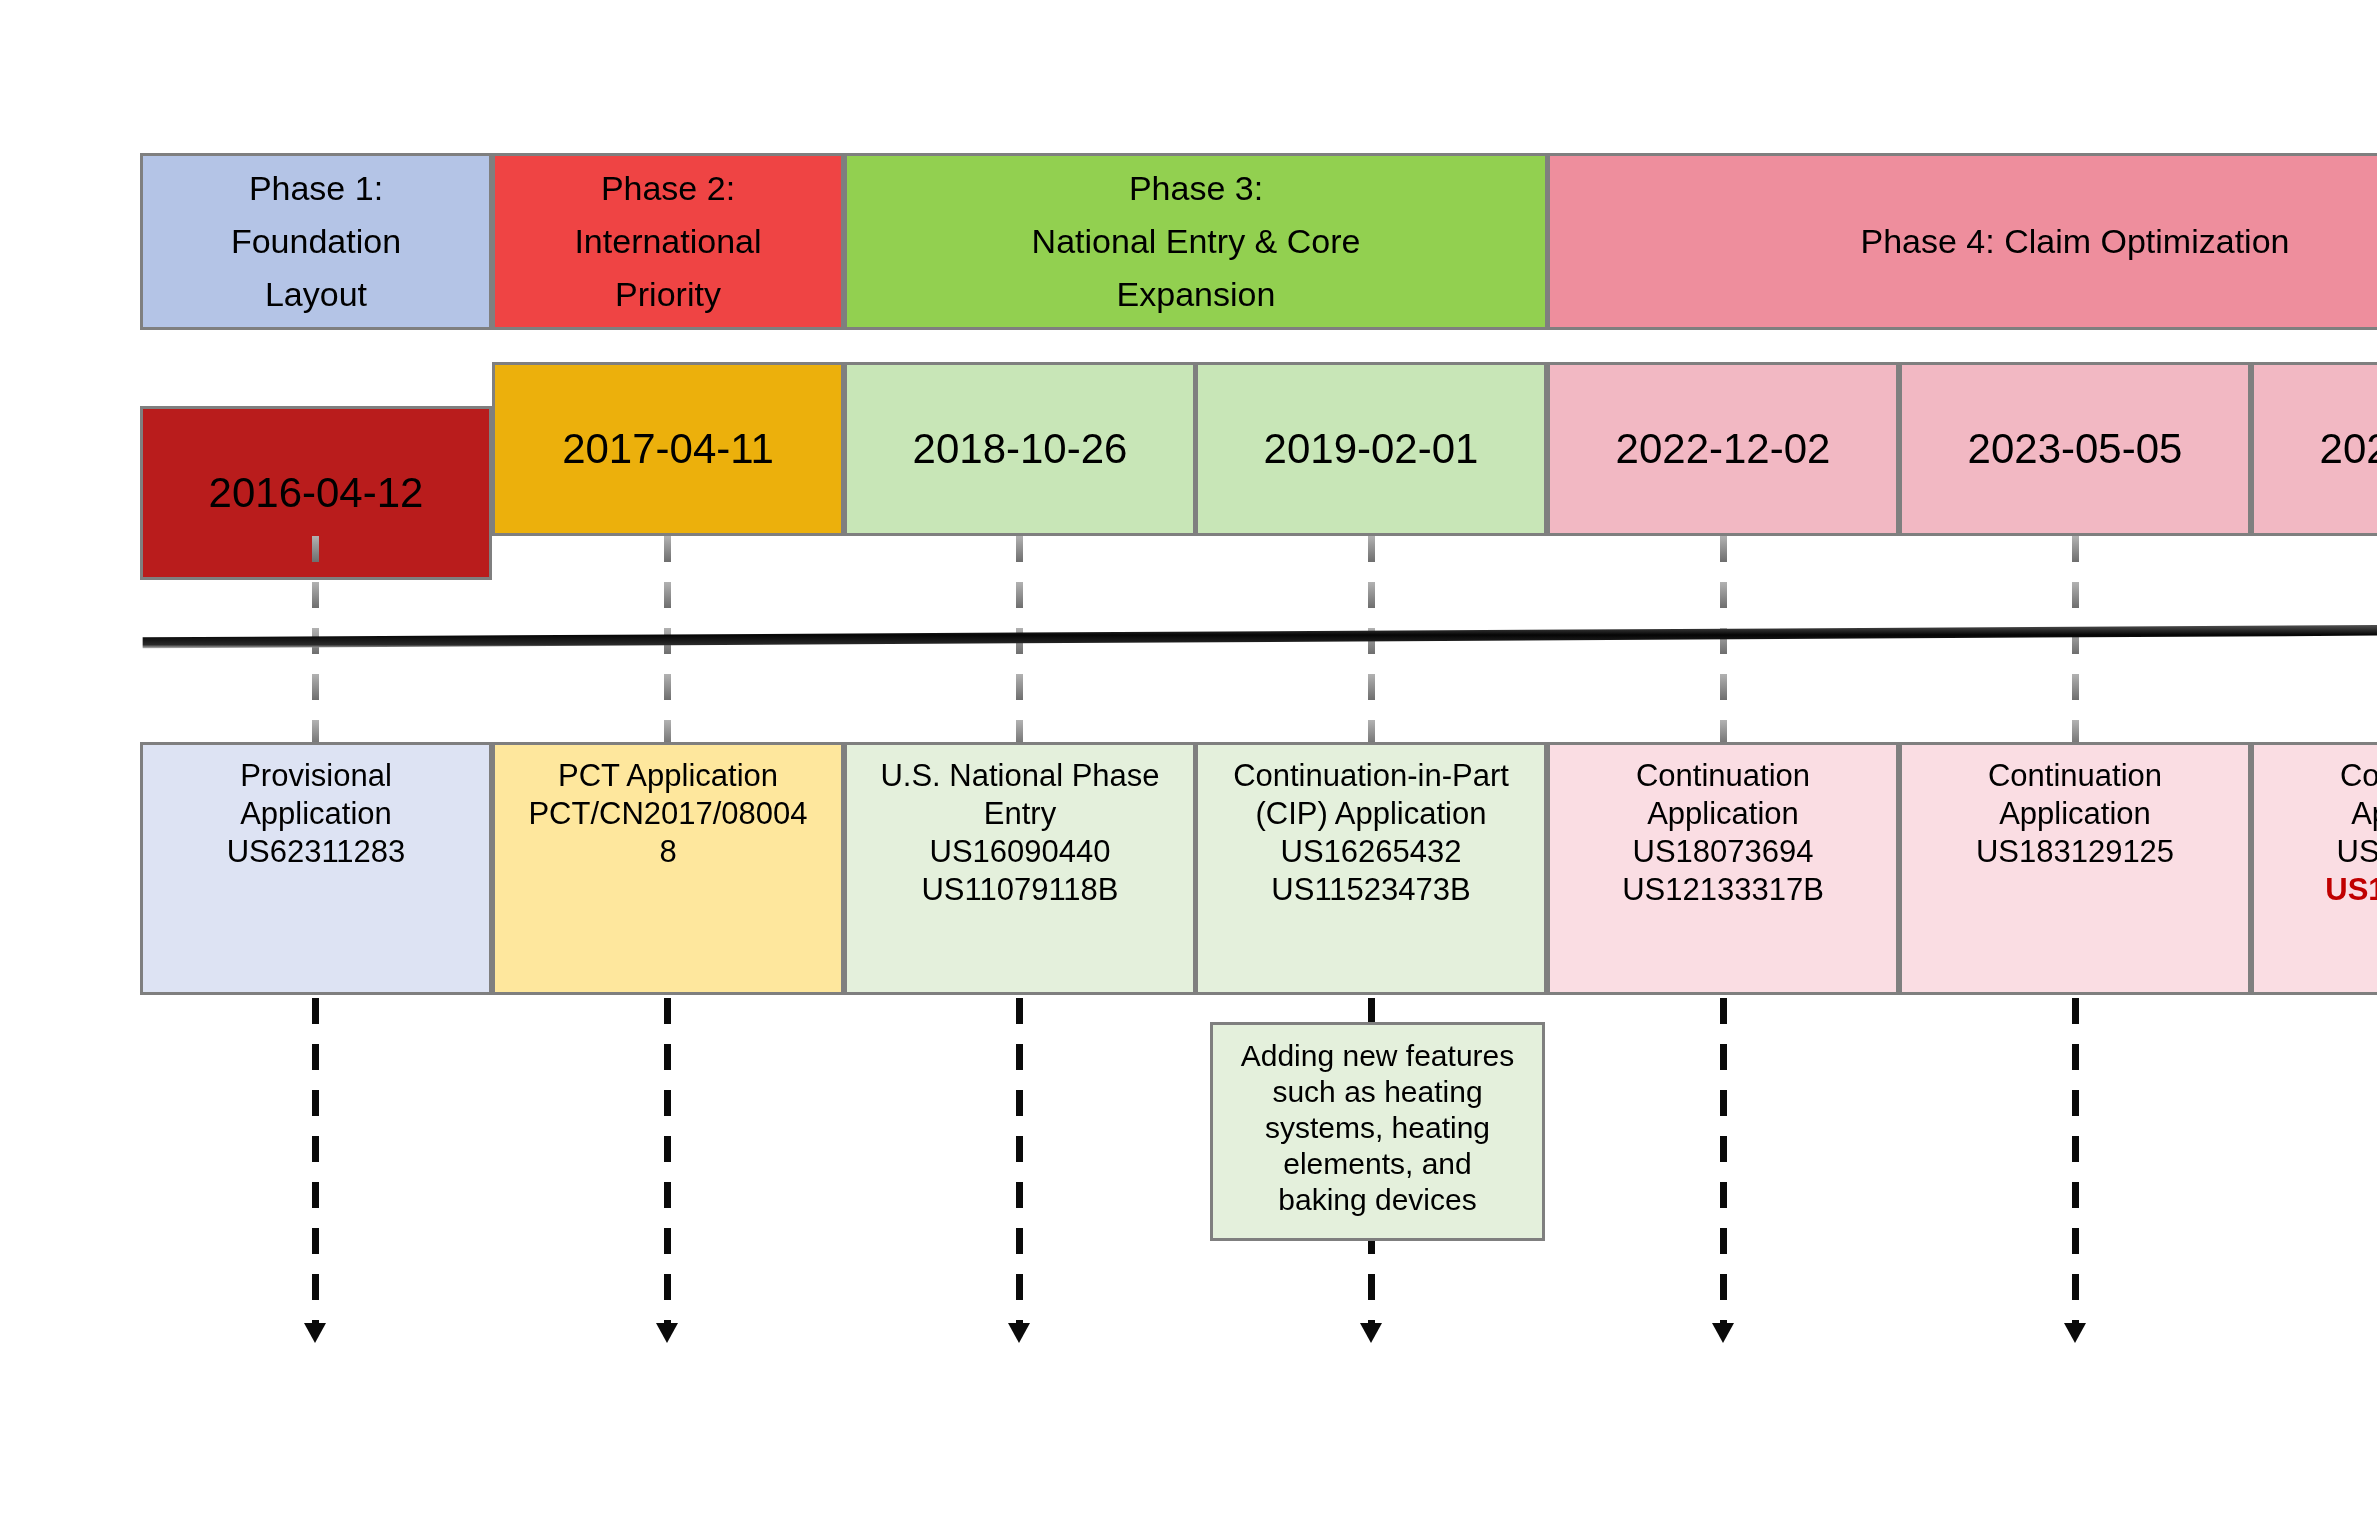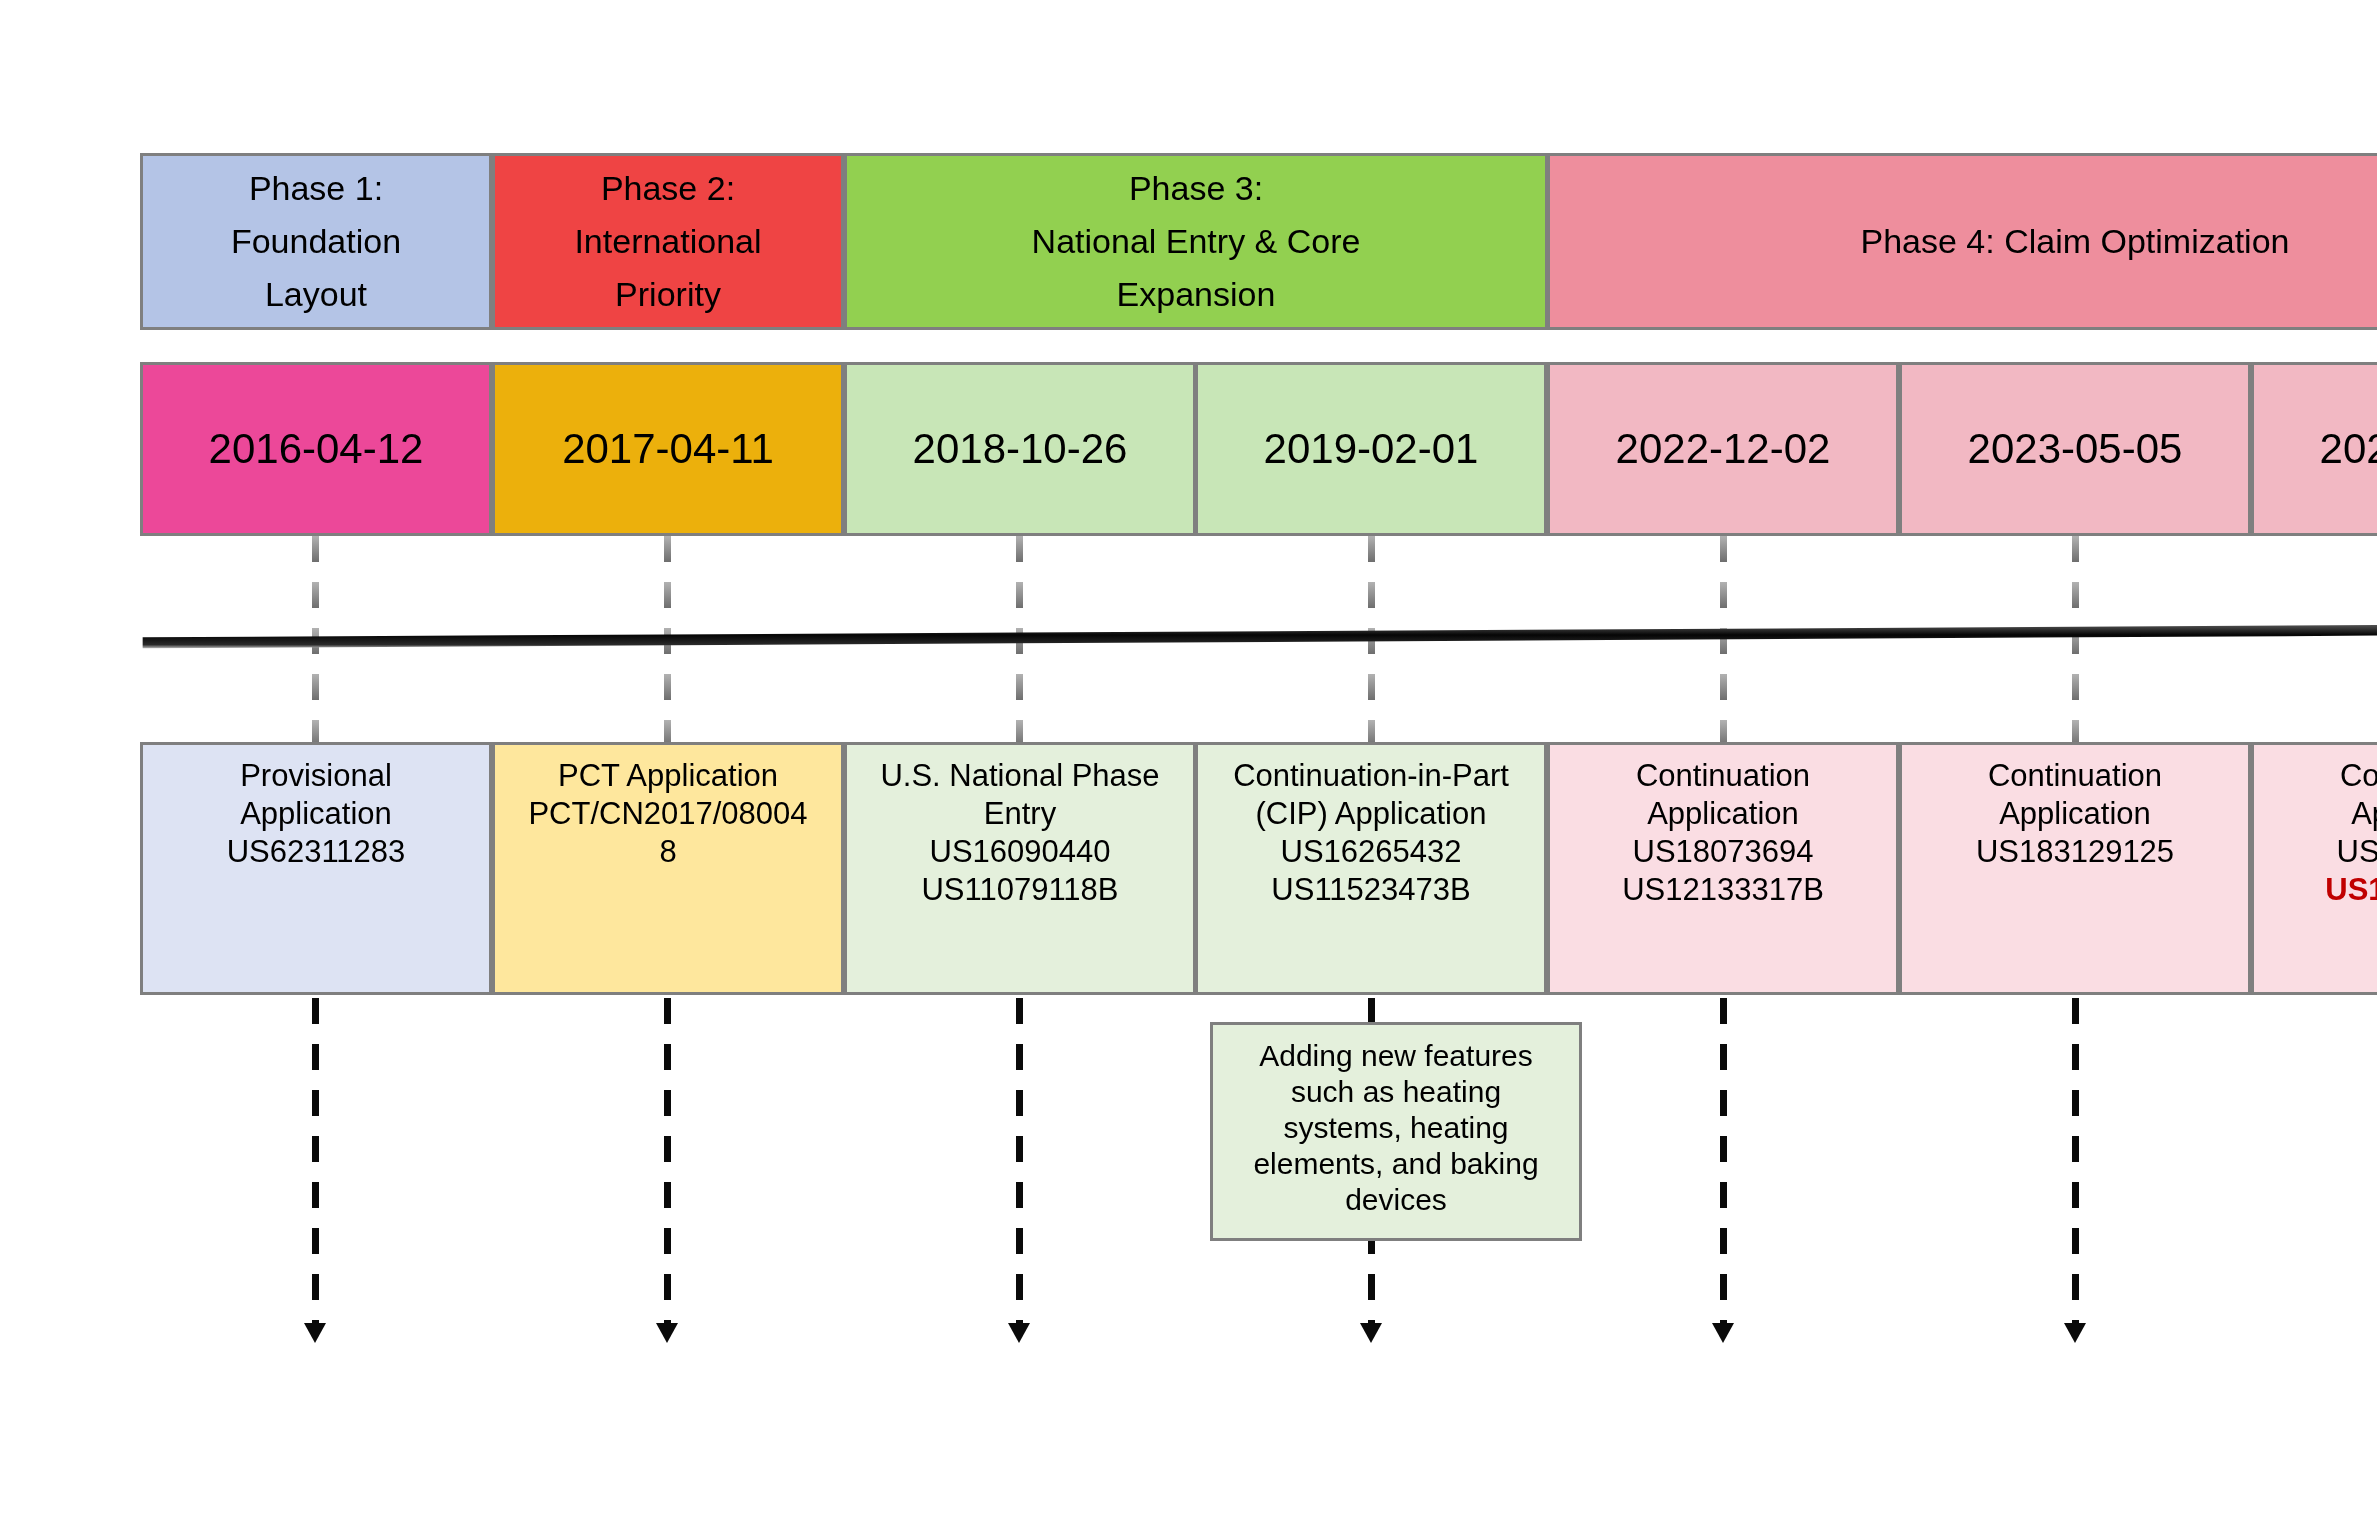--- a/index.html
+++ b/index.html
@@ -59,21 +59,21 @@
   .arrowhead-down{
     position:absolute;top:1323px;
     width:0;height:0;
     border-left:11.4px solid transparent;
     border-right:11.4px solid transparent;
     border-top:20px solid #0a0a0a;
     z-index:1;
   }
   .note-box{
     position:absolute;
-    left:1210px;top:1022px;width:372px;height:219px;
+    left:1210px;top:1022px;width:335px;height:219px;
     box-sizing:border-box;
     border:3.3px solid #7f7f7f;
     padding:13.3px 23px 0 23px;
     text-align:center;
     font-size:30px;line-height:36px;
     z-index:3;
   }
   .timeline-svg{
     position:absolute;left:0;top:0;width:2739px;height:1541px;
     z-index:0;
@@ -88,21 +88,21 @@
 Foundation
 Layout</div>
   <div class="cell phase-cell" style="left: 492px; width: 352px; background-color: #ef4444;">Phase 2:
 International
 Priority</div>
   <div class="cell phase-cell" style="left: 844px; width: 704px; background-color: rgb(146, 208, 80);">Phase 3:
 National Entry &amp; Core
 Expansion</div>
   <div class="cell phase-cell" style="left: 1547px; width: 1056px; background-color: rgb(238, 142, 157);">Phase 4: Claim Optimization</div>
 
-  <div class="cell date-cell" style="left: 140px; width: 352px; background-color: #ec4899;">2016-04-12</div>
+  <div class="cell date-cell" style="left: 140px; width: 352px; background-color: #b91c1c; margin-top: 44px;">2016-04-12</div>
   <div class="cell date-cell" style="left: 492px; width: 352px; background-color: rgb(236, 176, 12);">2017-04-11</div>
   <div class="cell date-cell" style="left: 844px; width: 352px; background-color: rgb(200, 230, 183);">2018-10-26</div>
   <div class="cell date-cell" style="left: 1195px; width: 352px; background-color: rgb(200, 230, 183);">2019-02-01</div>
   <div class="cell date-cell" style="left: 1547px; width: 352px; background-color: rgb(242, 184, 195);">2022-12-02</div>
   <div class="cell date-cell" style="left: 1899px; width: 352px; background-color: rgb(242, 184, 195);">2023-05-05</div>
   <div class="cell date-cell" style="left: 2251px; width: 352px; background-color: rgb(242, 184, 195);">2024-09-16</div>
 
   <div class="vdash gray" style="left:312px;"></div>
   <div class="vdash gray" style="left:664px;"></div>
   <div class="vdash gray" style="left:1016px;"></div>

